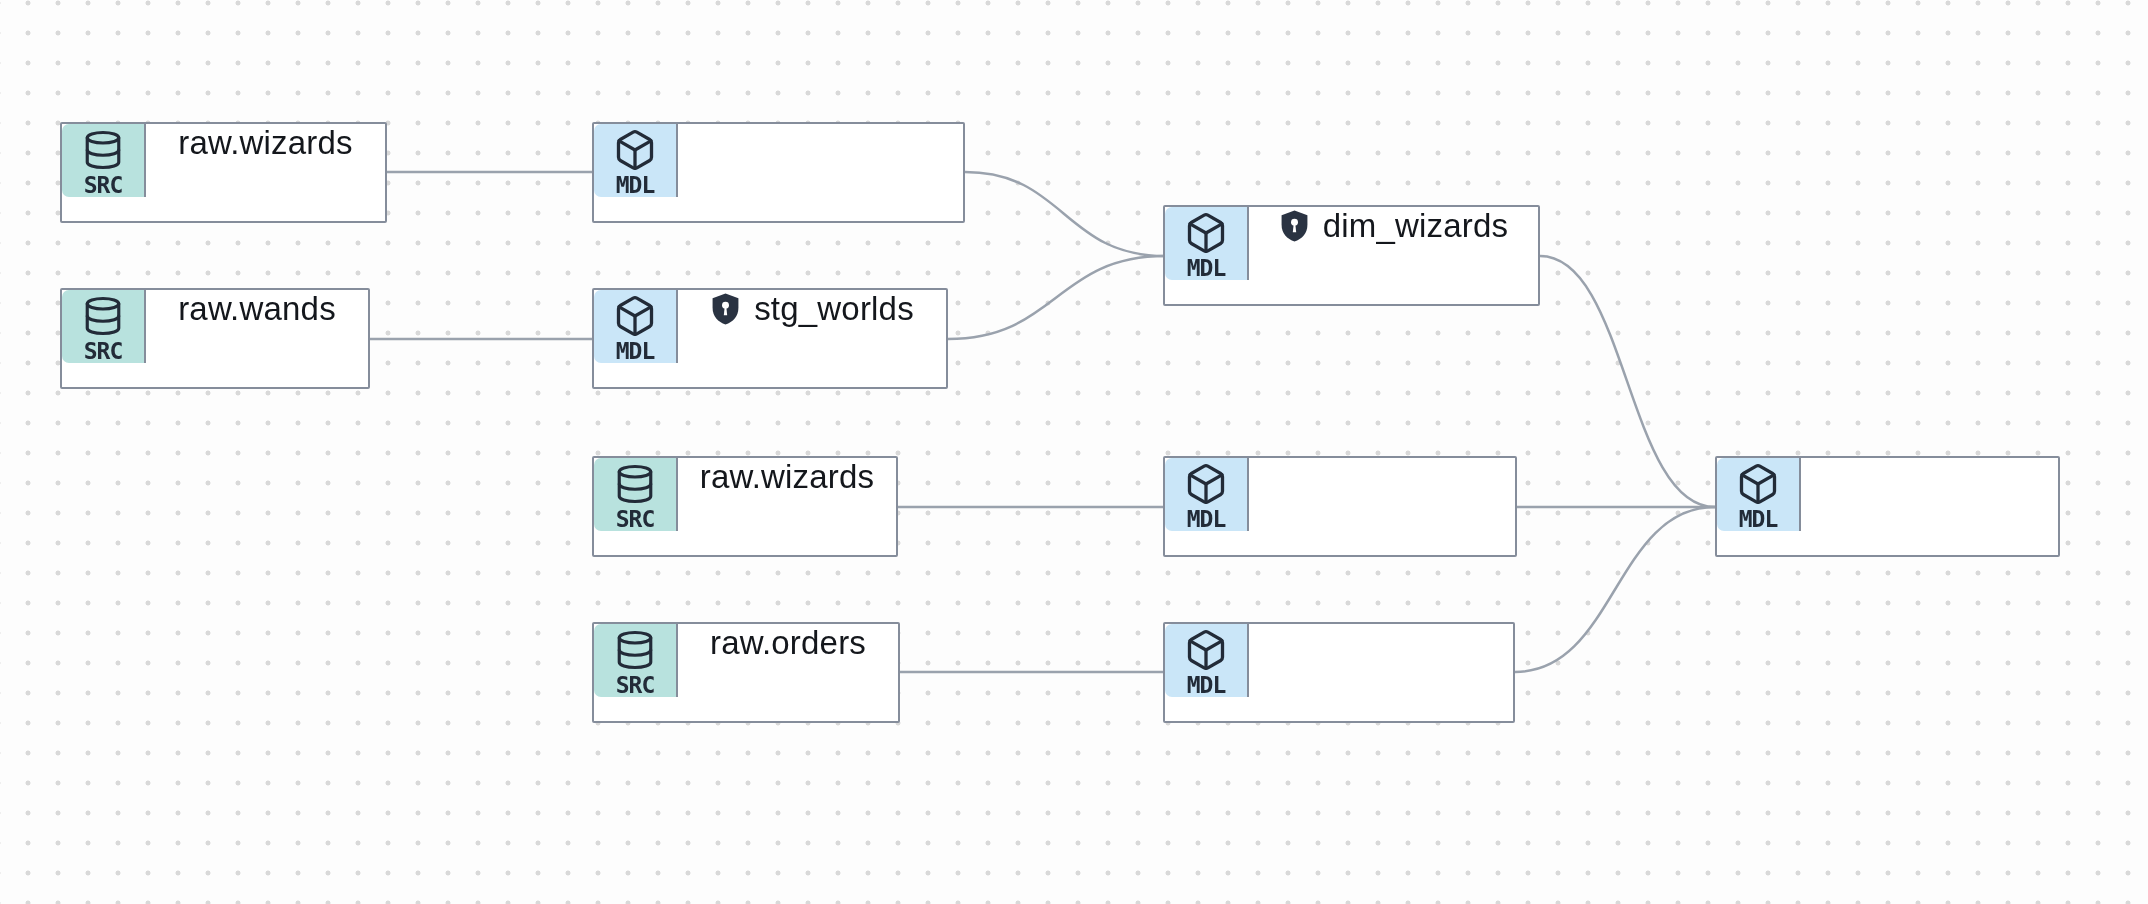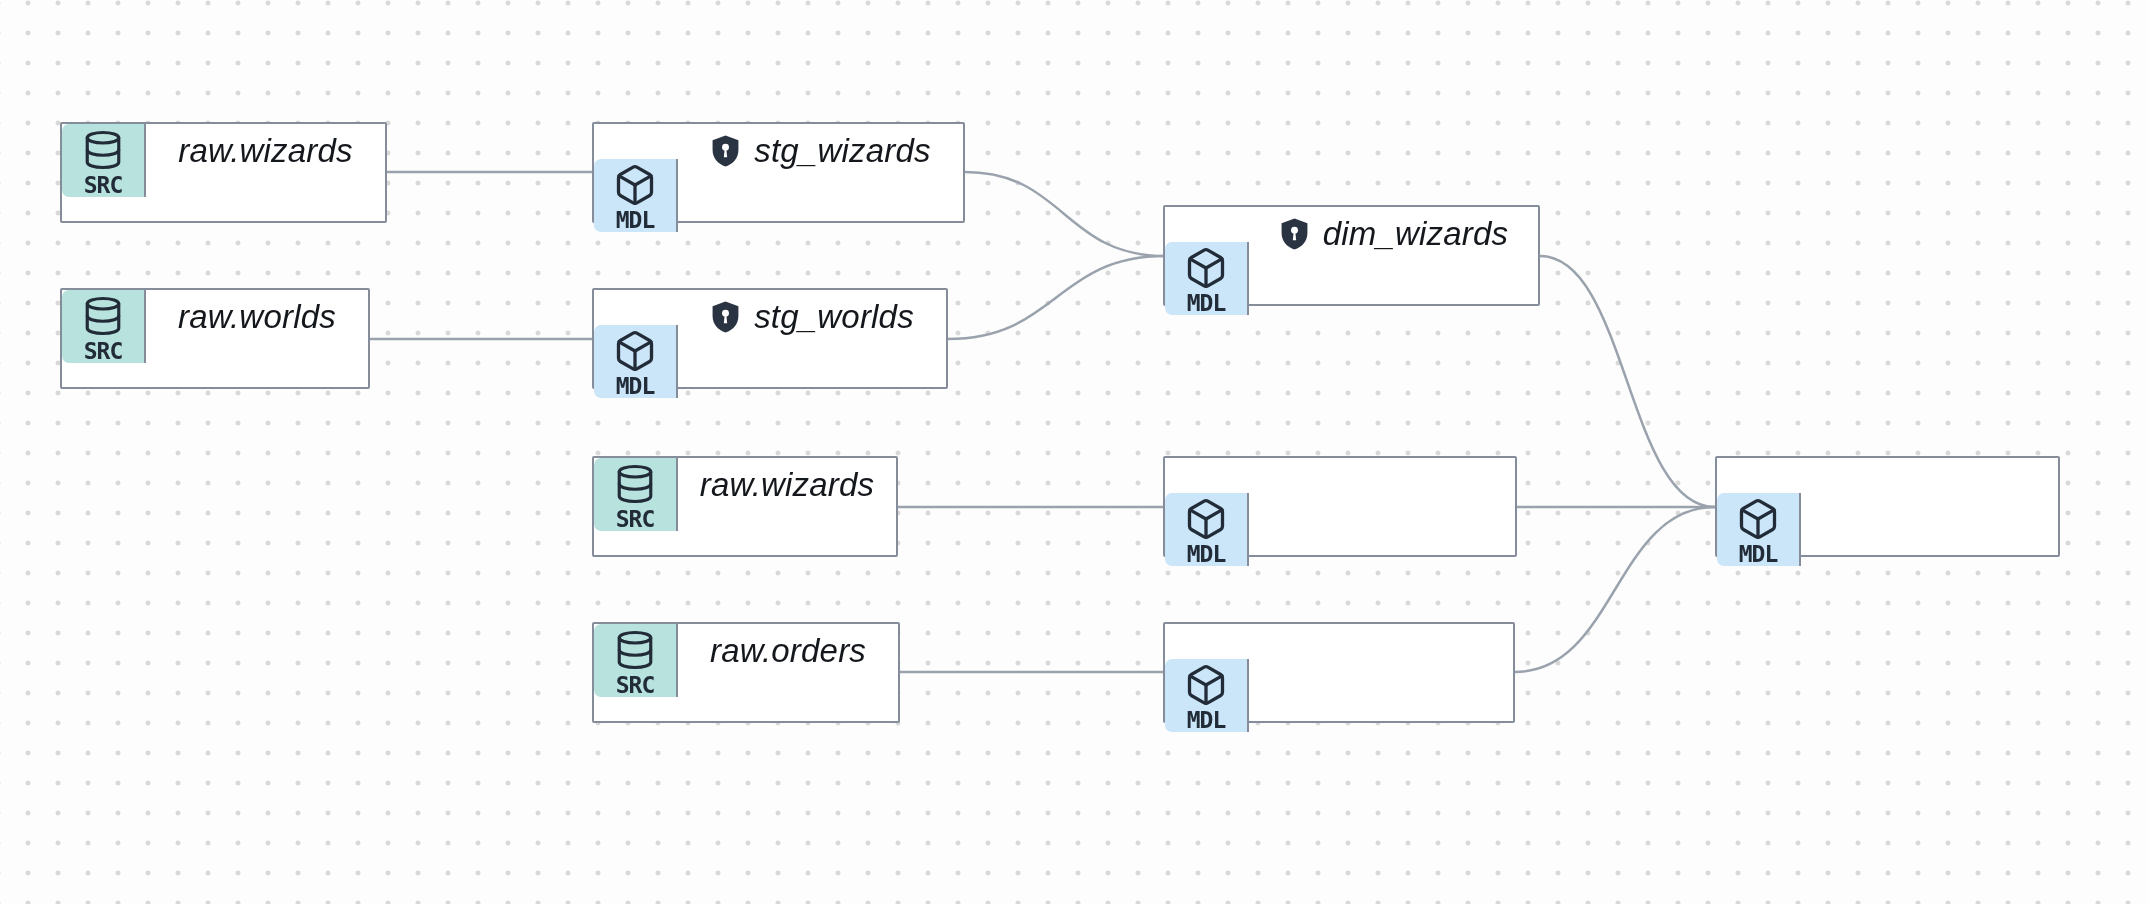--- a/index.html
+++ b/index.html
@@ -56,39 +56,38 @@
     border-right: 2px solid var(--node-border);
     border-radius: 7px 0 0 7px;
     display: flex;
     flex-direction: column;
     align-items: center;
     justify-content: center;
     gap: 1px;
     padding-top: 4px;
   }
   .badge.src { background: var(--source-badge-bg); }
-  .badge.mdl { background: var(--model-badge-bg); margin-top: 35px; }
+  .badge.mdl { background: var(--model-badge-bg); }
   .badge-label {
     font-family: "DejaVu Sans Mono", "Liberation Mono", monospace;
     font-size: 23px;
     font-weight: 600;
     letter-spacing: -1px;
     color: var(--icon-ink);
     line-height: 1.05;
   }
   .badge svg { display: block; }
   .body {
     flex: 1 1 auto;
     display: flex;
     align-items: center;
     justify-content: center;
     gap: 13px;
-    padding: 8px 18px;
+    padding: 0 18px;
     white-space: nowrap;
-    font-style: italic;
   }
   .name {
     font-size: 33px;
     color: var(--label-ink);
     letter-spacing: 0.2px;
   }
   .shield { flex: 0 0 auto; }
 </style>
 </head>
 <body>
@@ -127,84 +126,76 @@
     <div class="badge mdl">
       <svg width="44" height="44" viewBox="0 0 24 24">
         <g fill="none" stroke="#222b38" stroke-width="1.8" stroke-linecap="round" stroke-linejoin="round">
           <path d="M21 8a2 2 0 0 0-1-1.73l-7-4a2 2 0 0 0-2 0l-7 4A2 2 0 0 0 3 8v8a2 2 0 0 0 1 1.73l7 4a2 2 0 0 0 2 0l7-4A2 2 0 0 0 21 16Z"></path>
           <path d="m3.3 7 8.7 5 8.7-5"></path>
             <path d="M12 22V12"></path>
         </g>
       </svg>
       <span class="badge-label">MDL</span>
     </div>
+  </div>
+
+  <div class="node" style="left:60px;top:288px;width:310px">
+    <div class="badge src">
+      <svg width="42" height="44" viewBox="0 0 24 24">
+        <g fill="none" stroke="#222b38" stroke-width="1.8" stroke-linecap="round" stroke-linejoin="round">
+          <ellipse cx="12" cy="5" rx="9" ry="3"></ellipse>
+          <path d="M3 5 V19 A9 3 0 0 0 21 19 V5"></path>
+          <path d="M3 12 A9 3 0 0 0 21 12"></path>
+        </g>
+      </svg>
+      <span class="badge-label">SRC</span>
+    </div>
+    <div class="body">
+      <span class="name">raw.wands</span>
+    </div>
+  </div>
+
+  <div class="node" style="left:592px;top:288px;width:356px">
+    <div class="badge mdl">
+      <svg width="44" height="44" viewBox="0 0 24 24">
+        <g fill="none" stroke="#222b38" stroke-width="1.8" stroke-linecap="round" stroke-linejoin="round">
+          <path d="M21 8a2 2 0 0 0-1-1.73l-7-4a2 2 0 0 0-2 0l-7 4A2 2 0 0 0 3 8v8a2 2 0 0 0 1 1.73l7 4a2 2 0 0 0 2 0l7-4A2 2 0 0 0 21 16Z"></path>
+          <path d="m3.3 7 8.7 5 8.7-5"></path>
+            <path d="M12 22V12"></path>
+        </g>
+      </svg>
+      <span class="badge-label">MDL</span>
+    </div>
     <div class="body">
       <svg class="shield" width="31" height="34" viewBox="0 0 24 26">
         <path d="M12 1 L22 4.6 V12 c0 6.8-4.3 11-10 13 C6.3 23 2 18.8 2 12 V4.6 Z" fill="#2a3342"></path>
         <circle cx="12" cy="10" r="2.7" fill="#ffffff"></circle>
         <polygon points="10.7,17.8 13.3,17.8 12.7,12 11.3,12" fill="#ffffff"></polygon>
       </svg>
-      <span class="name">stg_wizards</span>
-    </div>
-  </div>
-
-  <div class="node" style="left:60px;top:288px;width:310px">
-    <div class="badge src">
-      <svg width="42" height="44" viewBox="0 0 24 24">
-        <g fill="none" stroke="#222b38" stroke-width="1.8" stroke-linecap="round" stroke-linejoin="round">
-          <ellipse cx="12" cy="5" rx="9" ry="3"></ellipse>
-          <path d="M3 5 V19 A9 3 0 0 0 21 19 V5"></path>
-          <path d="M3 12 A9 3 0 0 0 21 12"></path>
-        </g>
-      </svg>
-      <span class="badge-label">SRC</span>
-    </div>
-    <div class="body">
-      <span class="name">raw.worlds</span>
-    </div>
-  </div>
-
-  <div class="node" style="left:592px;top:288px;width:356px">
+      <span class="name">stg_worlds</span>
+    </div>
+  </div>
+
+  <div class="node" style="left:1163px;top:205px;width:377px">
     <div class="badge mdl">
       <svg width="44" height="44" viewBox="0 0 24 24">
         <g fill="none" stroke="#222b38" stroke-width="1.8" stroke-linecap="round" stroke-linejoin="round">
           <path d="M21 8a2 2 0 0 0-1-1.73l-7-4a2 2 0 0 0-2 0l-7 4A2 2 0 0 0 3 8v8a2 2 0 0 0 1 1.73l7 4a2 2 0 0 0 2 0l7-4A2 2 0 0 0 21 16Z"></path>
           <path d="m3.3 7 8.7 5 8.7-5"></path>
             <path d="M12 22V12"></path>
         </g>
       </svg>
       <span class="badge-label">MDL</span>
     </div>
     <div class="body">
       <svg class="shield" width="31" height="34" viewBox="0 0 24 26">
         <path d="M12 1 L22 4.6 V12 c0 6.8-4.3 11-10 13 C6.3 23 2 18.8 2 12 V4.6 Z" fill="#2a3342"></path>
         <circle cx="12" cy="10" r="2.7" fill="#ffffff"></circle>
         <polygon points="10.7,17.8 13.3,17.8 12.7,12 11.3,12" fill="#ffffff"></polygon>
       </svg>
-      <span class="name">stg_worlds</span>
-    </div>
-  </div>
-
-  <div class="node" style="left:1163px;top:205px;width:377px">
-    <div class="badge mdl">
-      <svg width="44" height="44" viewBox="0 0 24 24">
-        <g fill="none" stroke="#222b38" stroke-width="1.8" stroke-linecap="round" stroke-linejoin="round">
-          <path d="M21 8a2 2 0 0 0-1-1.73l-7-4a2 2 0 0 0-2 0l-7 4A2 2 0 0 0 3 8v8a2 2 0 0 0 1 1.73l7 4a2 2 0 0 0 2 0l7-4A2 2 0 0 0 21 16Z"></path>
-          <path d="m3.3 7 8.7 5 8.7-5"></path>
-            <path d="M12 22V12"></path>
-        </g>
-      </svg>
-      <span class="badge-label">MDL</span>
-    </div>
-    <div class="body">
-      <svg class="shield" width="31" height="34" viewBox="0 0 24 26">
-        <path d="M12 1 L22 4.6 V12 c0 6.8-4.3 11-10 13 C6.3 23 2 18.8 2 12 V4.6 Z" fill="#2a3342"></path>
-        <circle cx="12" cy="10" r="2.7" fill="#ffffff"></circle>
-        <polygon points="10.7,17.8 13.3,17.8 12.7,12 11.3,12" fill="#ffffff"></polygon>
-      </svg>
       <span class="name">dim_wizards</span>
     </div>
   </div>
 
   <div class="node" style="left:592px;top:456px;width:306px">
     <div class="badge src">
       <svg width="42" height="44" viewBox="0 0 24 24">
         <g fill="none" stroke="#222b38" stroke-width="1.8" stroke-linecap="round" stroke-linejoin="round">
           <ellipse cx="12" cy="5" rx="9" ry="3"></ellipse>
           <path d="M3 5 V19 A9 3 0 0 0 21 19 V5"></path>

